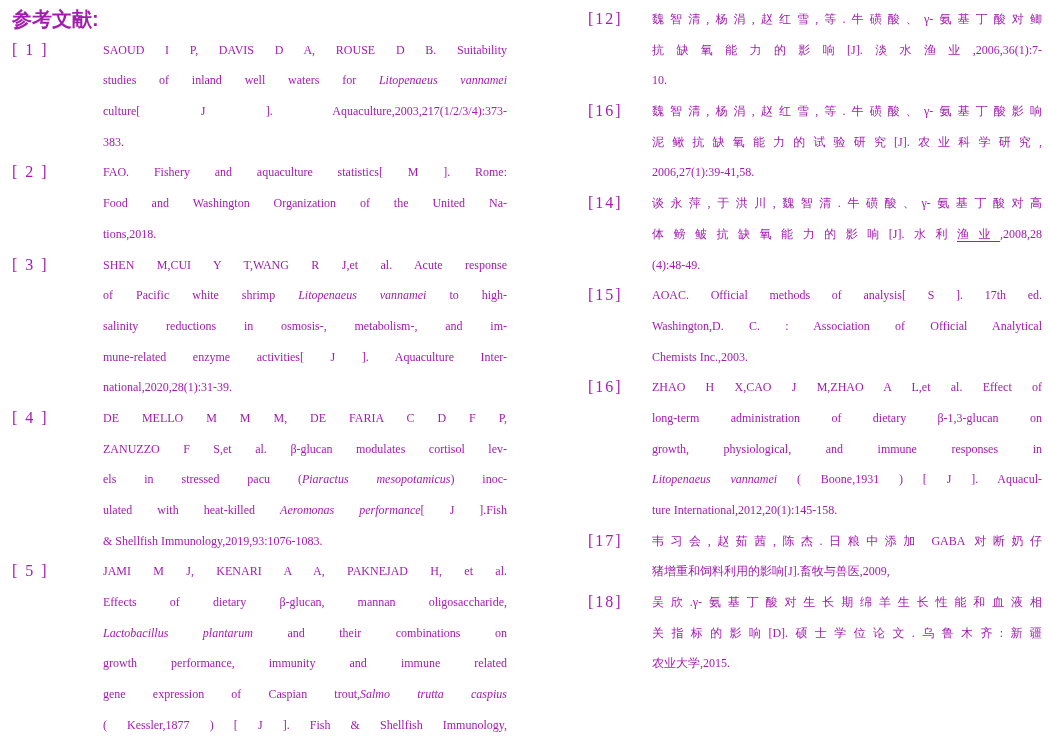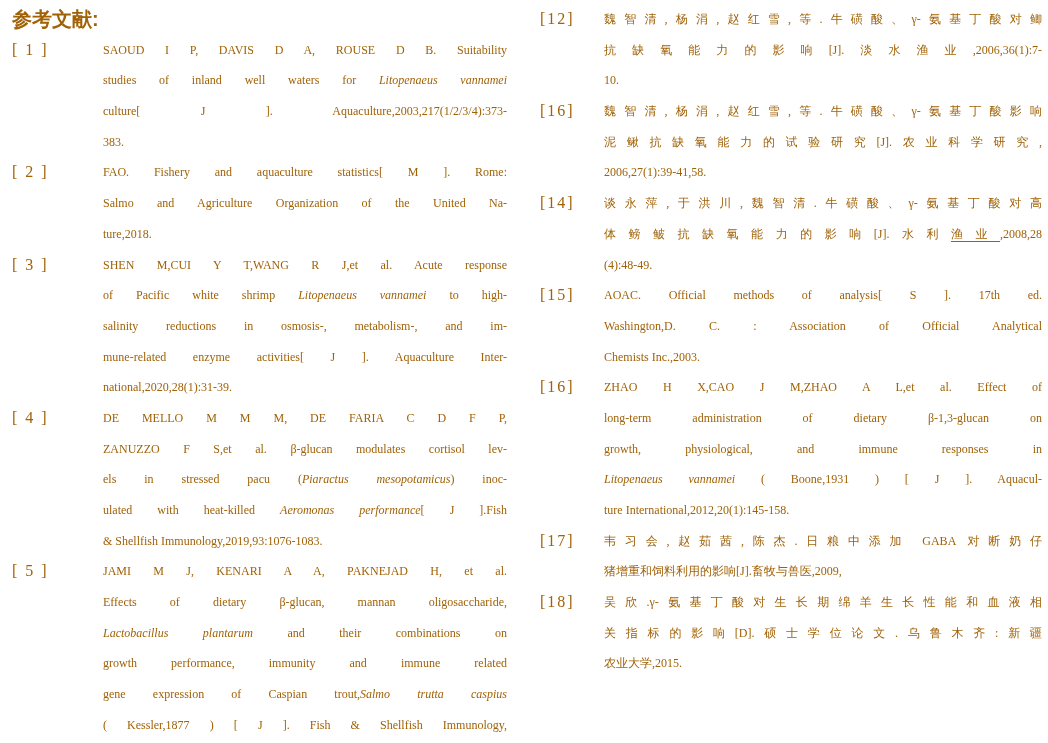--- a/index.html
+++ b/index.html
@@ -5,21 +5,21 @@
   html, body {
     margin: 0;
     padding: 0;
     background: #ffffff;
   }
   .page {
     position: relative;
     width: 1048px;
     height: 743px;
     background: #ffffff;
-    color: #a16207;
+    color: #a21caf;
     font-family: "Liberation Serif", "DejaVu Serif", serif;
     overflow: hidden;
   }
   .col {
     position: absolute;
     top: 4px;
   }
   .col-left  { left: 12px;  width: 495px; }
   .col-right { left: 540px; width: 502px; }
 
@@ -27,21 +27,21 @@
     font-family: "Liberation Sans", "DejaVu Sans", sans-serif;
     font-weight: bold;
     font-size: 20px;
     line-height: 30.7px;
     height: 30.7px;
     white-space: nowrap;
   }
 
   .entry { position: relative; }
   .col-left  .entry { padding-left: 91px; }
-  .col-right .entry { padding-left: 64px; }
+  .col-right .entry { padding-left: 64px; margin-left: 48px; }
 
   .label {
     position: absolute;
     left: 0;
     top: 0;
     font-size: 16px;
     line-height: 30.7px;
     letter-spacing: 2px;
     white-space: nowrap;
   }
@@ -76,22 +76,22 @@
           <div class="line"><span>SAOUD I P, DAVIS D A, ROUSE D B. Suitability</span></div>
           <div class="line"><span>studies of inland well waters for </span><span class="it">Litopenaeus vannamei</span></div>
           <div class="line"><span>culture[ J ]. Aquaculture,2003,217(1/2/3/4):373-</span></div>
           <div class="line"><span>383.</span></div>
         </div>
       </div>
       <div class="entry">
         <span class="label">[ 2 ]</span>
         <div class="content">
           <div class="line"><span>FAO. Fishery and aquaculture statistics[ M ]. Rome:</span></div>
-          <div class="line"><span>Salmo and Agriculture Organization of the United Na-</span></div>
-          <div class="line"><span>ture,2018.</span></div>
+          <div class="line"><span>Food and Washington Organization of the United Na-</span></div>
+          <div class="line"><span>tions,2018.</span></div>
         </div>
       </div>
       <div class="entry">
         <span class="label">[ 3 ]</span>
         <div class="content">
           <div class="line"><span>SHEN M,CUI Y T,WANG R J,et al. Acute response</span></div>
           <div class="line"><span>of Pacific white shrimp </span><span class="it">Litopenaeus vannamei</span><span> to high-</span></div>
           <div class="line"><span>salinity reductions in osmosis-, metabolism-, and im-</span></div>
           <div class="line"><span>mune-related enzyme activities[ J ]. Aquaculture Inter-</span></div>
           <div class="line"><span>national,2020,28(1):31-39.</span></div>

